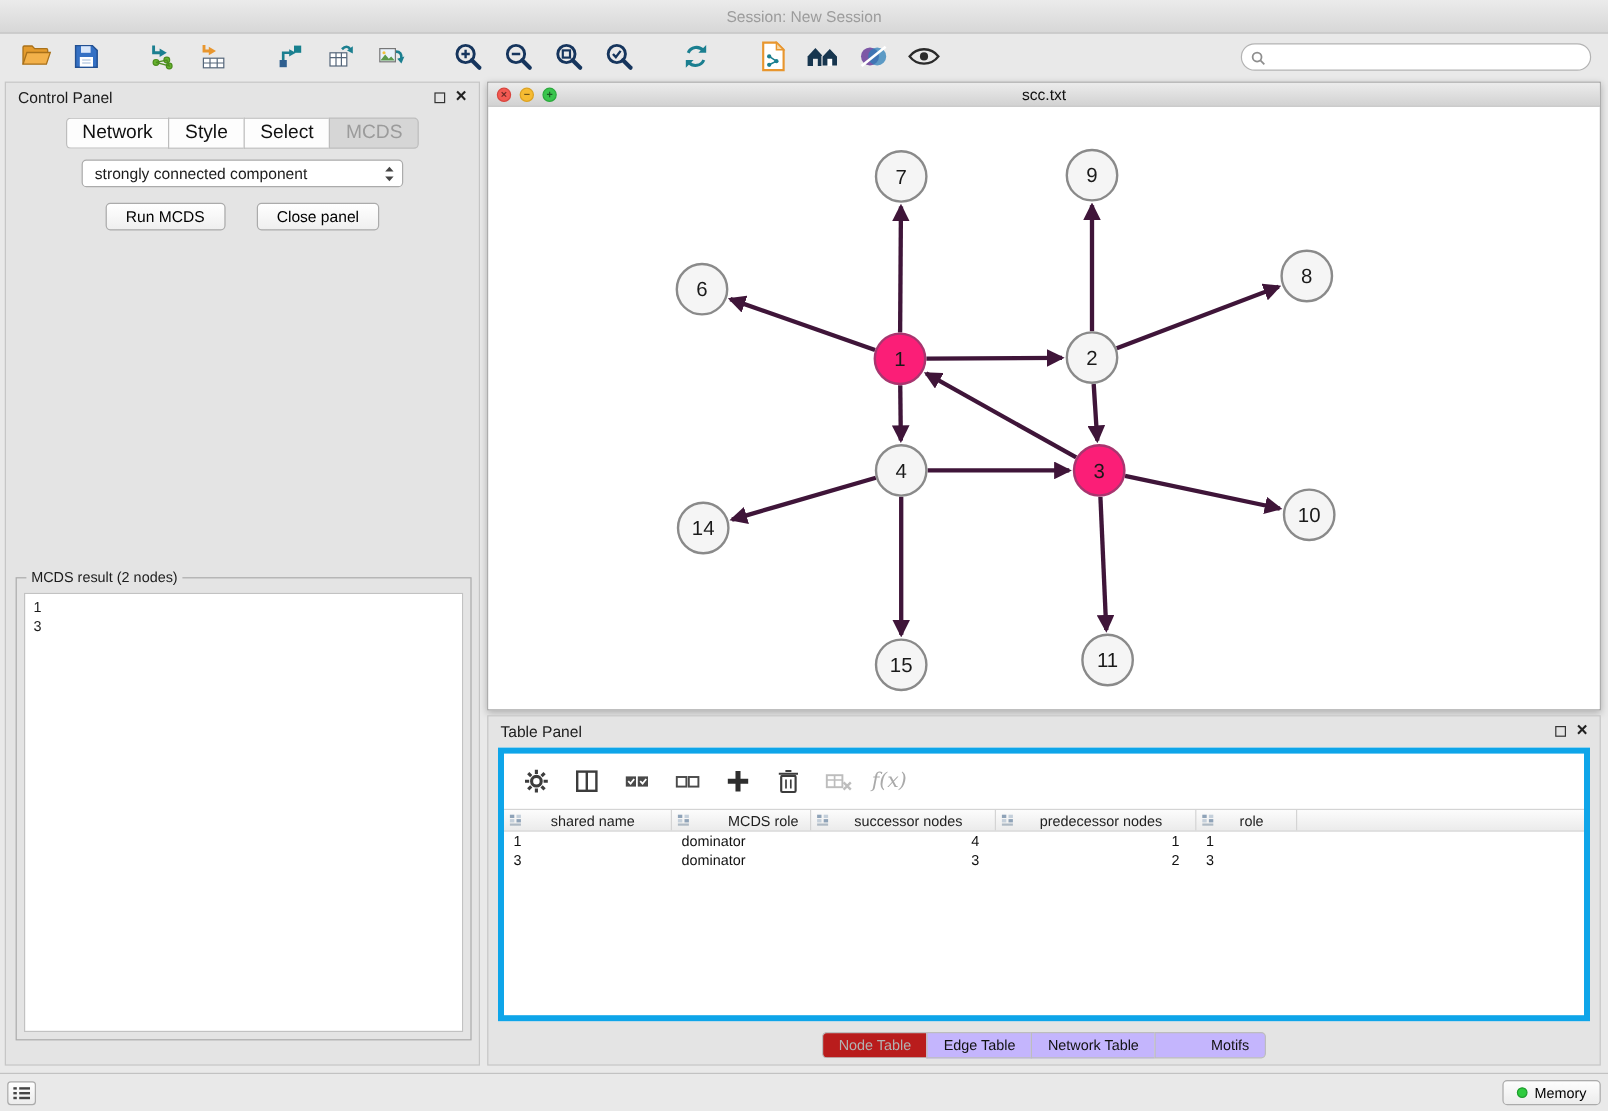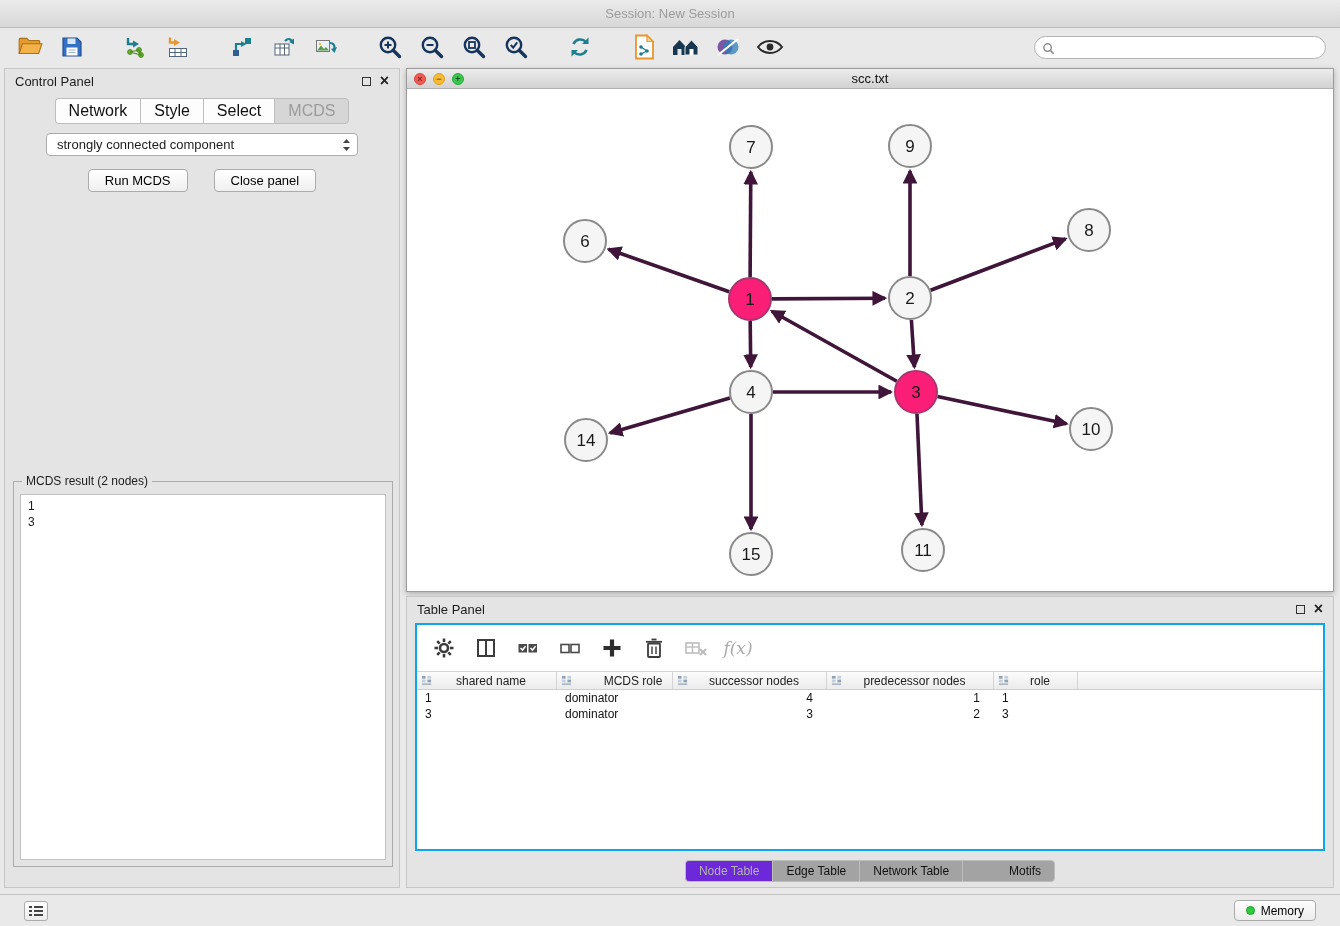--- a/index.html
+++ b/index.html
@@ -21,57 +21,57 @@
   .close-ic{font-size:16px;font-weight:bold;color:#222;line-height:10px;}
 
   .control-panel{position:absolute;left:4px;top:68px;width:396px;height:820px;background:#e4e4e4;border:1px solid #c6c6c6;}
   .cp-header{height:24px;display:flex;align-items:center;padding:0 10px;justify-content:space-between;}
   .cp-tabs{display:flex;justify-content:center;margin-top:5px;}
   .cp-tab{padding:3px 13px;font-size:16px;background:#fdfdfd;border:1px solid #bdbdbd;border-right:none;color:#111;}
   .cp-tab:first-child{border-radius:4px 0 0 4px;}
   .cp-tab:last-child{border-right:1px solid #bdbdbd;border-radius:0 4px 4px 0;}
   .cp-tab.active{background:#d6d6d6;color:#9b9b9b;}
   .opt-label{text-align:center;margin-top:24px;font-size:13px;}
-  .dropdown{width:312px;height:23px;margin:9px auto 0;background:#fff;border:1px solid #ababab;border-radius:4px;display:flex;align-items:center;padding:0 6px 0 10px;font-size:13px;justify-content:space-between;}
+  .dropdown{width:268px;height:23px;margin:9px auto 0;background:#fff;border:1px solid #ababab;border-radius:4px;display:flex;align-items:center;padding:0 6px 0 10px;font-size:13px;justify-content:space-between;}
   .cp-buttons{display:flex;justify-content:center;gap:26px;margin-top:13px;}
   .btn{height:23px;padding:0 16px;background:linear-gradient(#ffffff,#efefef);border:1px solid #ababab;border-radius:4px;font-size:13px;font-family:inherit;}
   .result-box{position:absolute;left:8px;top:412px;width:380px;height:386px;border:1px solid #ababab;padding:12px 6px 6px;}
   .result-legend{position:absolute;top:-8px;left:8px;background:#e4e4e4;padding:0 4px;font-size:12px;}
   .result-inner{width:100%;height:100%;background:#fff;border:1px solid #c2c2c2;font-size:12px;padding:3px 7px;white-space:pre;line-height:1.35;}
 
   .network-window{position:absolute;left:406px;top:68px;width:928px;height:524px;background:#fff;border:1px solid #9c9c9c;box-shadow:0 2px 6px rgba(0,0,0,.25);}
   .net-titlebar{height:20px;background:linear-gradient(#ececec,#d2d2d2);border-bottom:1px solid #b0b0b0;position:relative;display:flex;align-items:center;}
   .traffic{display:flex;gap:7px;margin-left:7px;z-index:2;}
   .light{width:12px;height:12px;border-radius:50%;font-size:9px;line-height:10px;text-align:center;color:rgba(0,0,0,.55);font-weight:bold;}
   .light.red{background:#f25a52;border:1px solid #d8453e;}
   .light.yellow{background:#f6bb32;border:1px solid #dca222;}
   .light.green{background:#3ac54e;border:1px solid #2aa93c;}
   .net-title{position:absolute;left:0;right:0;text-align:center;font-size:13px;color:#111;}
   .net-canvas{position:relative;width:926px;height:502px;background:#fff;}
 
   .table-panel{position:absolute;left:406px;top:596px;width:928px;height:292px;background:#e4e4e4;border:1px solid #c6c6c6;}
   .tp-header{height:24px;display:flex;align-items:center;justify-content:space-between;padding:0 10px;}
-  .tp-content{position:absolute;left:8px;top:26px;width:910px;height:228px;background:#fff;border:2px solid #0ea5e9;overflow:hidden;}
+  .tp-content{position:absolute;left:8px;top:26px;width:910px;height:228px;background:#fff;border:5px solid #0ea5e9;overflow:hidden;}
   .tp-toolbar{height:46px;display:flex;align-items:center;gap:16px;padding-left:14px;}
   .tp-toolbar .tbtn{width:26px;height:26px;}
   .fx{font-family:"DejaVu Serif",serif;font-style:italic;font-size:17px;color:#aaa;}
   .tbl-header{display:flex;height:19px;background:linear-gradient(#fcfcfc,#ebebeb);border-top:1px solid #d4d4d4;border-bottom:1px solid #cfcfcf;}
   .th{display:flex;align-items:center;font-size:12px;color:#222;border-right:1px solid #d4d4d4;padding-left:4px;flex:0 0 auto;}
   .th .lbl{flex:1;text-align:center;padding-right:6px;}
   .trow{display:flex;height:16px;font-size:12px;color:#111;}
   .td{flex:0 0 auto;white-space:nowrap;overflow:hidden;padding-top:1px;}
   .td.left{text-align:left;padding-left:8px;}
   .td.right{text-align:right;padding-right:14px;}
   .tp-tabs{position:absolute;left:0;right:0;bottom:5px;display:flex;justify-content:center;}
-  .tp-tab{padding:3px 13px;font-size:12px;background:#a3a3a3;border:1px solid #bdbdbd;border-right:none;color:#111;}
+  .tp-tab{padding:3px 13px;font-size:12px;background:#c4b5fd;border:1px solid #bdbdbd;border-right:none;color:#111;}
   .tp-tab:first-child{border-radius:4px 0 0 4px;}
   .tp-tab:last-child{border-right:1px solid #bdbdbd;border-radius:0 4px 4px 0;padding-left:46px;}
-  .tp-tab.active{background:#6d28d9;color:#b2b2b2;}
-
-  .statusbar{position:absolute;left:0;top:894px;width:1340px;height:32px;background:#e9e9e9;border-top:1px solid #c2c2c2;display:flex;align-items:center;padding:0 24px;}
+  .tp-tab.active{background:#b91c1c;color:#b2b2b2;}
+
+  .statusbar{position:absolute;left:0;top:894px;width:1340px;height:32px;background:#e9e9e9;border-top:1px solid #c2c2c2;display:flex;align-items:center;padding:0 6px;}
   .sb-btn{width:24px;height:20px;border:1px solid #ababab;border-radius:3px;background:linear-gradient(#fff,#ececec);display:flex;align-items:center;justify-content:center;}
   .memory-btn{margin-left:auto;height:21px;border:1px solid #ababab;border-radius:4px;background:linear-gradient(#fdfdfd,#ececec);display:flex;align-items:center;gap:6px;padding:0 11px;font-size:12px;font-family:inherit;}
   .dot{width:9px;height:9px;border-radius:50%;background:#2fcb3f;border:1px solid #1f9e2e;}
 </style>
 </head>
 <body>
 
 <div class="titlebar">
   <span>Session: New Session</span>
 </div>

